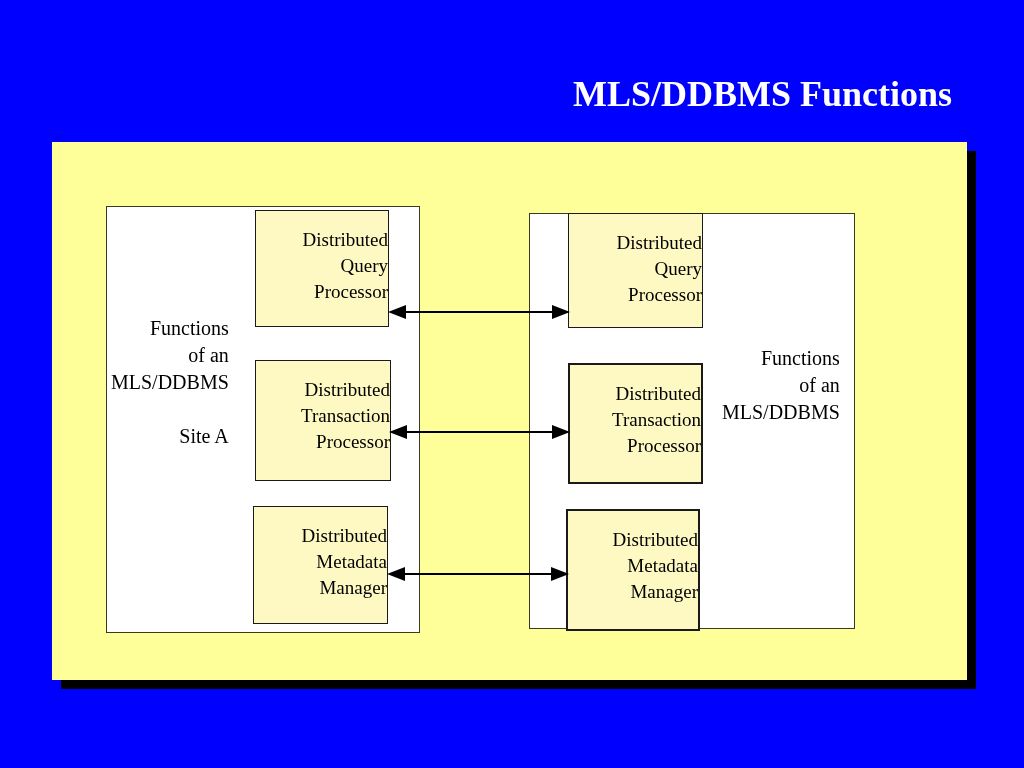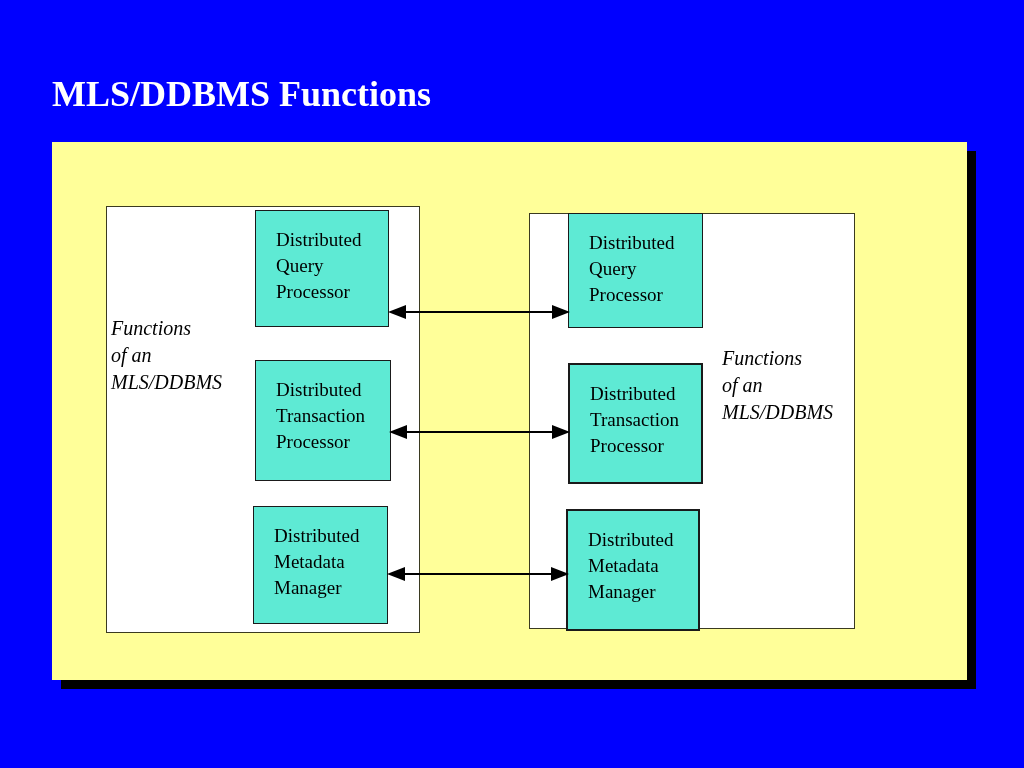--- a/index.html
+++ b/index.html
@@ -12,20 +12,21 @@
     background: #0000ff;
     font-family: "Liberation Serif", "DejaVu Serif", serif;
     overflow: hidden;
     position: relative;
   }
   #slide {
     position: absolute;
     left: 0; top: 0;
     width: 1024px;
     height: 768px;
+    text-align: right;
   }
   
   .slide-title {
     position: absolute;
     left: 52px;
     top: 72px;
     width: 900px;
     color: #ffffff;
     font-size: 36px;
     font-weight: bold;
@@ -65,21 +66,21 @@
   }
   #site-b-panel {
     left: 529px;
     top: 213px;
     width: 326px;
     height: 416px;
   }
   
   .component-box {
     position: absolute;
-    background: #5eead4;
+    background: #fef9c3;
     border: 1.5px solid #1a1a1a;
     box-sizing: border-box;
     font-size: 19px;
     line-height: 26px;
     color: #000000;
     padding: 16px 0 0 20px;
   }
   .component-box.thick {
     border-width: 2.5px;
   }
@@ -97,21 +98,21 @@
   
   .site-caption {
     position: absolute;
     font-size: 20px;
     line-height: 27px;
     color: #000000;
     white-space: nowrap;
   }
   #caption-site-a { left: 111px; top: 315px; }
   #caption-site-b { left: 722px; top: 345px; }
-  .site-caption .line { display: block; font-style: italic; }
+  .site-caption .line { display: block; }
   .site-caption .gap  { display: block; height: 27px; }
 
   
   .connector {
     position: absolute;
     height: 20px;
   }
   #connector-query { left: 388px; top: 302px; width: 182px; }
   #connector-txn   { left: 389px; top: 422px; width: 181px; }
   #connector-meta  { left: 387px; top: 564px; width: 182px; }
@@ -126,20 +127,21 @@
   <div class="panel-shadow"></div>
   <div class="yellow-panel"></div>
 
   <div class="site-box" id="site-a-panel"></div>
 
   <div class="site-caption" id="caption-site-a">
     <span class="line">Functions</span>
     <span class="line">of an</span>
     <span class="line">MLS/DDBMS</span>
     <span class="gap"></span>
+    <span class="line">Site A</span>
   </div>
 
   <div class="component-box" id="box-a-query">
     <span class="line">Distributed</span>
     <span class="line">Query</span>
     <span class="line">Processor</span>
   </div>
 
   <div class="component-box" id="box-a-txn">
     <span class="line">Distributed</span>

